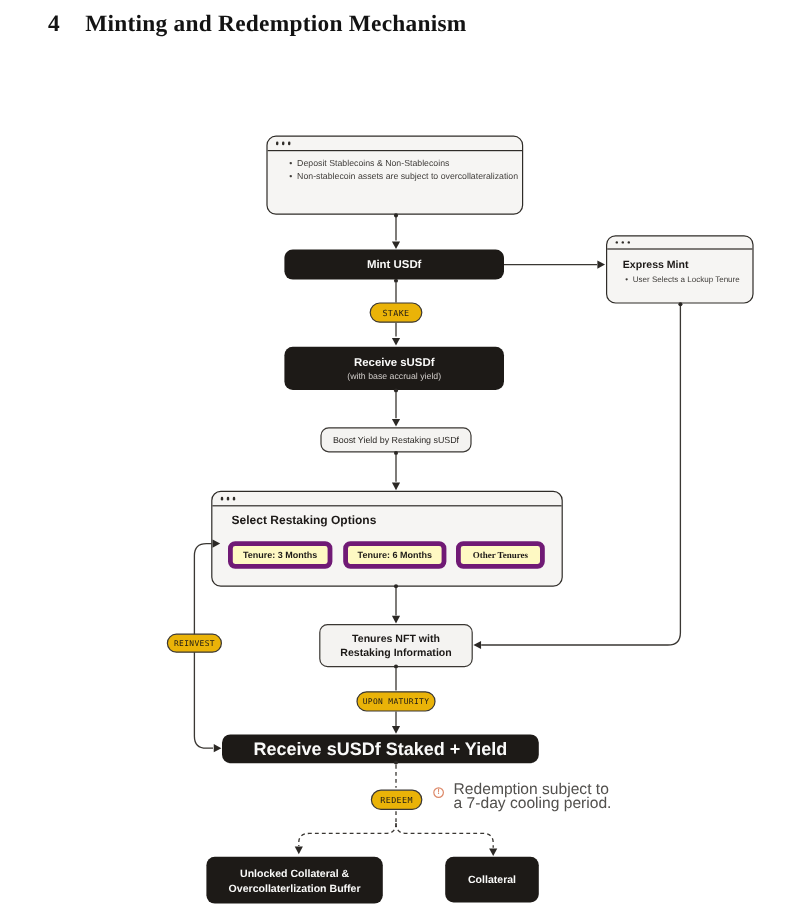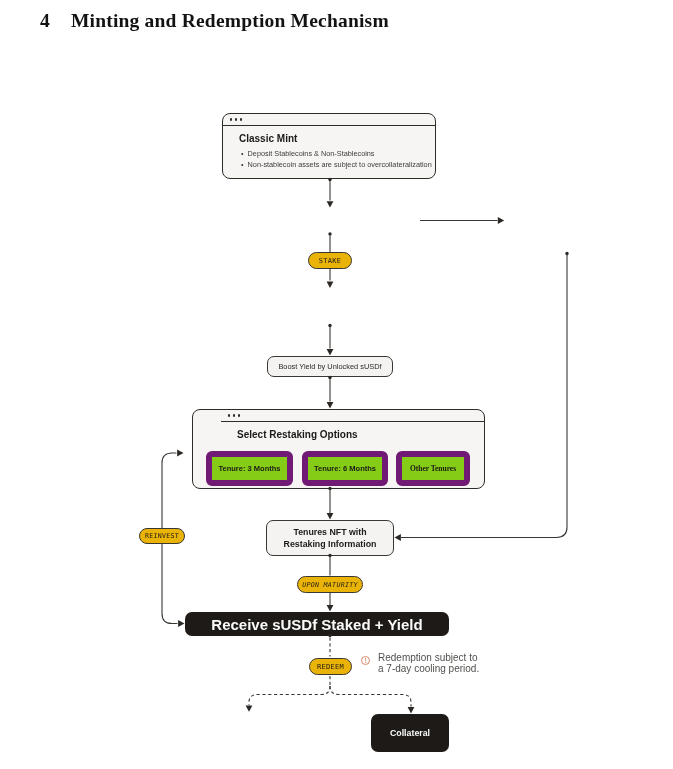--- a/index.html
+++ b/index.html
@@ -20,103 +20,127 @@
   .bullet-line{display:flex;gap:4px;}
   .dark{background:#1d1a17;color:#fafaf9;border-radius:7px;display:flex;
         flex-direction:column;align-items:center;justify-content:center;
         font-weight:700;text-align:center;}
   .lightbox{background:#f4f3f1;border:1.1px solid #3a3733;border-radius:7px;display:flex;
             flex-direction:column;align-items:center;justify-content:center;text-align:center;}
   .pill{position:absolute;z-index:4;background:#eab308;border:1px solid #3a3733;
         border-radius:9px;display:flex;align-items:center;justify-content:center;
         font-family:"DejaVu Sans Mono","Liberation Mono",monospace;color:#1c1917;
         letter-spacing:.3px;box-sizing:border-box;text-align:right;}
-  .tenure-btn{position:absolute;top:41px;height:35px;background:#84cc16;border:6px solid #701a75;
+  .tenure-btn{position:absolute;top:41px;height:23px;background:#fef9c3;border:4px solid #701a75;
               border-radius:6px;display:flex;align-items:center;justify-content:center;
               font-size:7.5px;font-weight:700;color:#1c1917;box-sizing:border-box;}
   svg.wires{position:absolute;left:0;top:0;z-index:3;pointer-events:none;}
   .note-icon{position:absolute;left:361px;top:656px;width:9px;height:9px;border:1.1px solid #dd8a6a;
              border-radius:50%;color:#dd8a6a;font-size:6.5px;font-weight:700;display:flex;
              align-items:center;justify-content:center;z-index:2;box-sizing:border-box;}
-  .note-text{position:absolute;left:378px;top:653px;font-size:10px;line-height:10.8px;
+  .note-text{position:absolute;left:378px;top:653px;font-size:13px;line-height:10.8px;
              color:#52504d;z-index:2;}
 </style>
 </head>
 <body>
 
 <div class="page">
 
   <div class="sec-title">
     <span>4</span>
     <span>Minting and Redemption Mechanism</span>
   </div>
 
   <div class="node win" style="left:222px;top:113px;width:214px;height:66px;">
     <div class="win-head">
       <span class="win-dot"></span>
         <span class="win-dot"></span>
         <span class="win-dot"></span>
     </div>
-    <div class="win-title" style="font-size:10px;margin:7px 0 0 16px;">Classic Mint</div>
     <div class="bullets" style="font-size:7.3px;line-height:11px;margin:4px 0 0 18px;">
       <div class="bullet-line">
         <span>•</span>
         <span>Deposit Stablecoins &amp; Non-Stablecoins</span>
       </div>
       <div class="bullet-line">
         <span>•</span>
         <span>Non-stablecoin assets are subject to overcollateralization</span>
       </div>
     </div>
   </div>
 
-
+  <div class="node dark" style="left:237px;top:208px;width:183px;height:25px;font-size:9.5px;">
+    <span>Mint USDf</span>
+  </div>
+
+  <div class="node win" style="left:505px;top:196px;width:123px;height:57px;">
+    <div class="win-head" style="height:10px;">
+      <span class="win-dot"></span>
+        <span class="win-dot"></span>
+        <span class="win-dot"></span>
+    </div>
+    <div class="win-title" style="font-size:8.8px;margin:7px 0 0 13px;">Express Mint</div>
+    <div class="bullets" style="font-size:6.7px;line-height:9px;margin:4px 0 0 15px;">
+      <div class="bullet-line">
+        <span>•</span>
+        <span>User Selects a Lockup Tenure</span>
+      </div>
+    </div>
+  </div>
 
   <div class="pill" style="left:308px;top:252px;width:44px;height:17px;font-size:7px;">STAKE</div>
 
+  <div class="node dark" style="left:237px;top:289px;width:183px;height:36px;font-size:9.5px;">
+    <span>Receive sUSDf</span>
+    <span style="font-size:7.3px;font-weight:400;color:#cfcbc8;margin-top:1px;">(with base accrual yield)</span>
+  </div>
 
   <div class="node lightbox" style="left:267px;top:356px;width:126px;height:21px;font-size:7.4px;color:#2b2825;">
-    <span>Boost Yield by Unlocked sUSDf</span>
-  </div>
-
-  <div class="node win" style="left:192px;top:409px;width:293px;height:80px;padding-left:28px;">
+    <span>Boost Yield by Restaking sUSDf</span>
+  </div>
+
+  <div class="node win" style="left:176px;top:409px;width:293px;height:80px;">
     <div class="win-head">
       <span class="win-dot"></span>
         <span class="win-dot"></span>
         <span class="win-dot"></span>
     </div>
     <div class="win-title" style="font-size:10px;margin:7px 0 0 16px;">Select Restaking Options</div>
     <div class="tenure-btn" style="left:13px;width:87px;">Tenure: 3 Months</div>
     <div class="tenure-btn" style="left:109px;width:86px;">Tenure: 6 Months</div>
     <div class="tenure-btn" style="left:203px;width:74px;font-family:Liberation Serif, serif;">Other Tenures</div>
   </div>
 
   <div class="pill" style="left:139px;top:528px;width:46px;height:16px;font-size:6.6px;">REINVEST</div>
 
   <div class="node lightbox" style="left:266px;top:520px;width:128px;height:36px;font-size:8.8px;font-weight:700;line-height:12.5px;color:#1c1917;">
     <span>Tenures NFT with</span>
     <span>Restaking Information</span>
   </div>
 
-  <div class="pill" style="left:297px;top:576px;width:66px;height:17px;font-size:6.6px;font-style:italic;">UPON MATURITY</div>
+  <div class="pill" style="left:297px;top:576px;width:66px;height:17px;font-size:6.6px;">UPON MATURITY</div>
 
   <div class="node dark" style="left:185px;top:612px;width:264px;height:24px;font-size:15px;">
     <span>Receive sUSDf Staked + Yield</span>
   </div>
 
   <div class="pill" style="left:309px;top:658px;width:43px;height:17px;font-size:7px;">REDEEM</div>
 
   <div class="note-icon">
     <span>!</span>
   </div>
   <div class="note-text">
     <div>Redemption subject to</div>
     <div>a 7-day cooling period.</div>
   </div>
 
+  <div class="node dark" style="left:172px;top:714px;width:147px;height:39px;font-size:8.8px;line-height:12px;">
+    <span>Unlocked Collateral &amp;</span>
+    <span>Overcollaterlization Buffer</span>
+  </div>
   <div class="node dark" style="left:371px;top:714px;width:78px;height:38px;font-size:8.8px;">
     <span>Collateral</span>
   </div>
 
   <svg class="wires" width="673" height="769" viewBox="0 0 673 769">
     <g stroke="#3a3733" stroke-width="1.1" fill="none">
 
       <path d="M330 180 V200.5"></path>
 
       <path d="M420 220.5 H497.5"></path>

